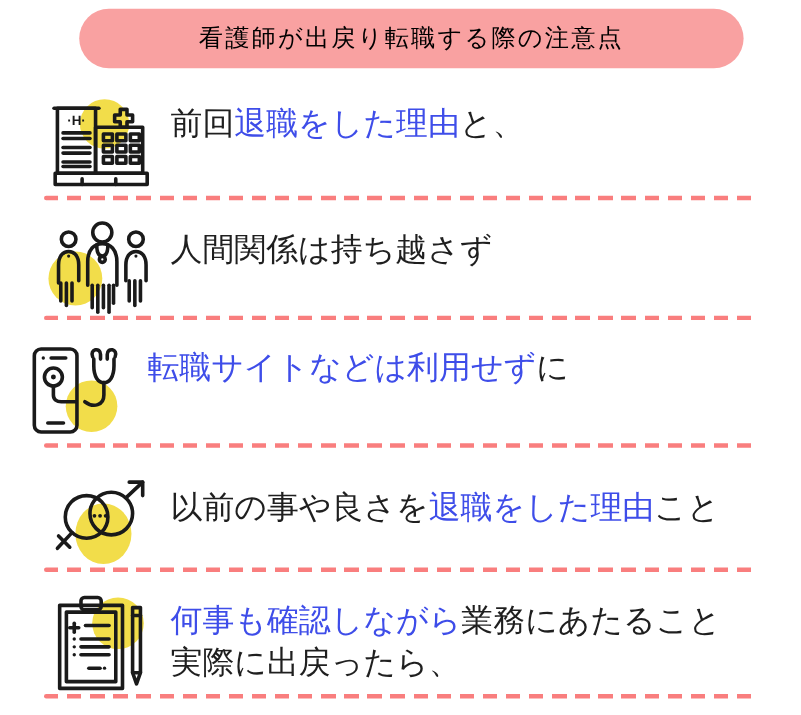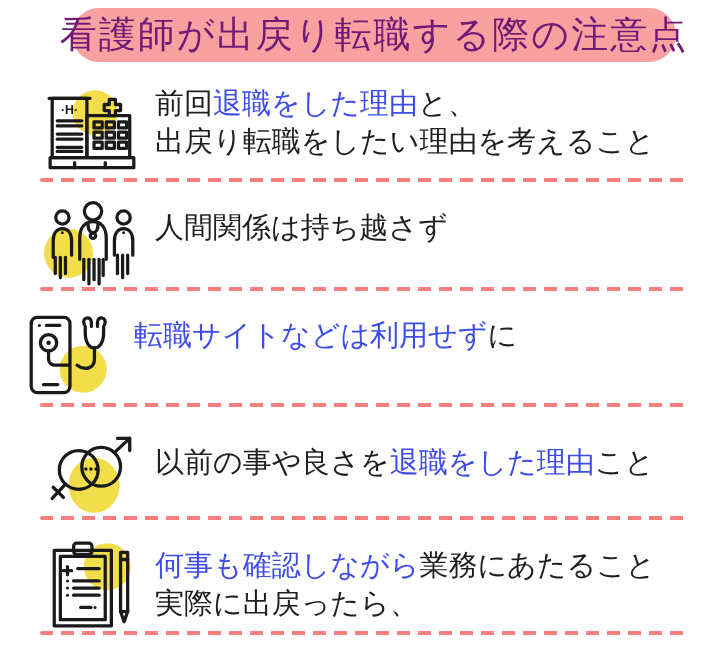--- a/index.html
+++ b/index.html
@@ -14,32 +14,32 @@
   html,body{background:#fff;}
   body{
     width:728px;height:650px;overflow:hidden;
     font-family:"Liberation Sans","DejaVu Sans",sans-serif;
     color:var(--text-black);
   }
   .banner{
     margin:8px 0 0 72px;width:604px;height:54px;border-radius:28px;
     background:var(--banner-pink);
     display:flex;align-items:center;justify-content:center;
-    color:#701a75;font-size:37px;letter-spacing:2px;white-space:nowrap;
+    color:#000000;font-size:22px;letter-spacing:2px;white-space:nowrap;
   }
   .row{display:flex;align-items:flex-start;padding-left:42px;}
   .icon-box{flex:0 0 102px;width:102px;}
   .icon-box svg{display:block;}
   .row-text{margin-left:11px;font-size:29px;line-height:38px;white-space:nowrap;}
   .seg-blue{color:var(--accent-blue);}
   .sep{
     height:4px;margin:0 38px 0 40px;border-radius:2px;
     background:repeating-linear-gradient(to right,var(--dash-pink) 0 13px,transparent 13px 21px);
   }
-  .r1{height:116px;} .r1 .icon-box{margin-top:26px;} .r1 .row-text{margin-top:22px;}
+  .r1{height:116px;} .r1 .icon-box{margin-top:26px;} .r1 .row-text{margin-top:32px;}
   .r2{height:105px;} .r2 .icon-box{margin-top:18px;} .r2 .row-text{margin-top:26px;}
   .r3{height:112px;padding-left:21px;} .r3 .icon-box{margin-top:22px;} .r3 .row-text{margin-top:25px;}
   .r4{height:109px;} .r4 .icon-box{margin-top:26px;} .r4 .row-text{margin-top:36px;}
   .r5{height:111px;} .r5 .icon-box{margin-top:20px;} .r5 .row-text{margin-top:26px;}
   .ic{stroke:var(--ink);stroke-width:3.2;fill:none;stroke-linecap:round;stroke-linejoin:round;}
   .ic-fill{fill:var(--ink);stroke:none;}
   .yel{fill:var(--icon-yellow);stroke:none;}
 </style>
 </head>
 <body>
@@ -72,21 +72,20 @@
       <rect class="ic" x="51" y="53" width="8" height="6"></rect>
         <rect class="ic" x="63" y="53" width="8" height="6"></rect>
         <rect class="ic" x="75" y="53" width="8" height="6"></rect>
       <rect class="ic" x="8" y="68" width="82" height="10"></rect>
       <line class="ic" x1="32" y1="73" x2="32" y2="78"></line>
       <line class="ic" x1="62" y1="73" x2="62" y2="78"></line>
     </svg>
   </div>
   <div class="row-text">
       <div><span>前回</span><span class="seg-blue">退職をした理由</span><span>と、</span></div>
-      <div><span>出戻り転職をしたい理由を考えること</span></div>
     </div>
 </div>
 <div class="sep"></div>
 
 <div class="row r2">
   <div class="icon-box">
     <svg width="102" height="88" viewBox="0 0 100 86">
       <circle class="yel" cx="26" cy="52" r="24"></circle>
       <circle class="ic" cx="20" cy="17" r="6.5"></circle>
       <path class="ic" d="M11 56 V40 c0,-8 4,-12 9,-12 s9,4 9,12 v14"></path>

